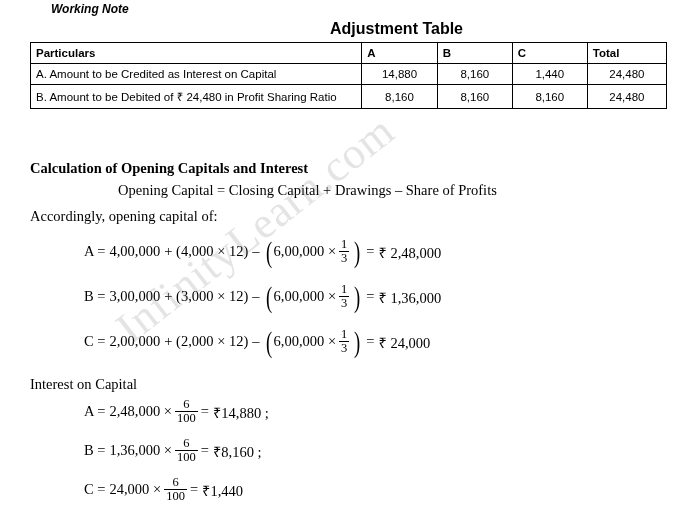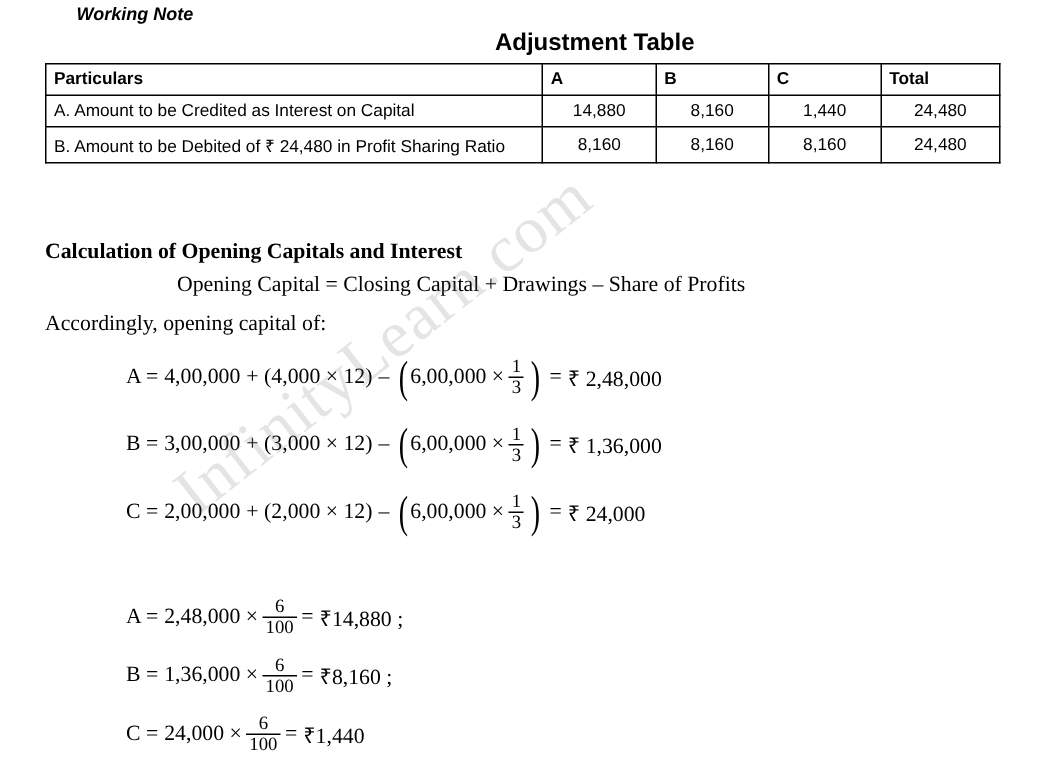--- a/index.html
+++ b/index.html
@@ -236,20 +236,21 @@
       <span class="num">1</span>
       <span class="den">3</span>
     </span>
     <span class="paren">)</span>
       <span class="sp"></span>
     <span>=</span>
       <span class="sp"></span>
     <span>₹ 24,000</span>
   </div>
 
+  <div class="body-text" id="interest-heading">Interest on Capital</div>
 
   <div class="eq" id="int-a">
     <span>A =</span>
       <span class="sp"></span>
     <span>2,48,000 ×</span>
     <span class="frac">
       <span class="num">6</span>
       <span class="den">100</span>
     </span>
     <span>=</span>

